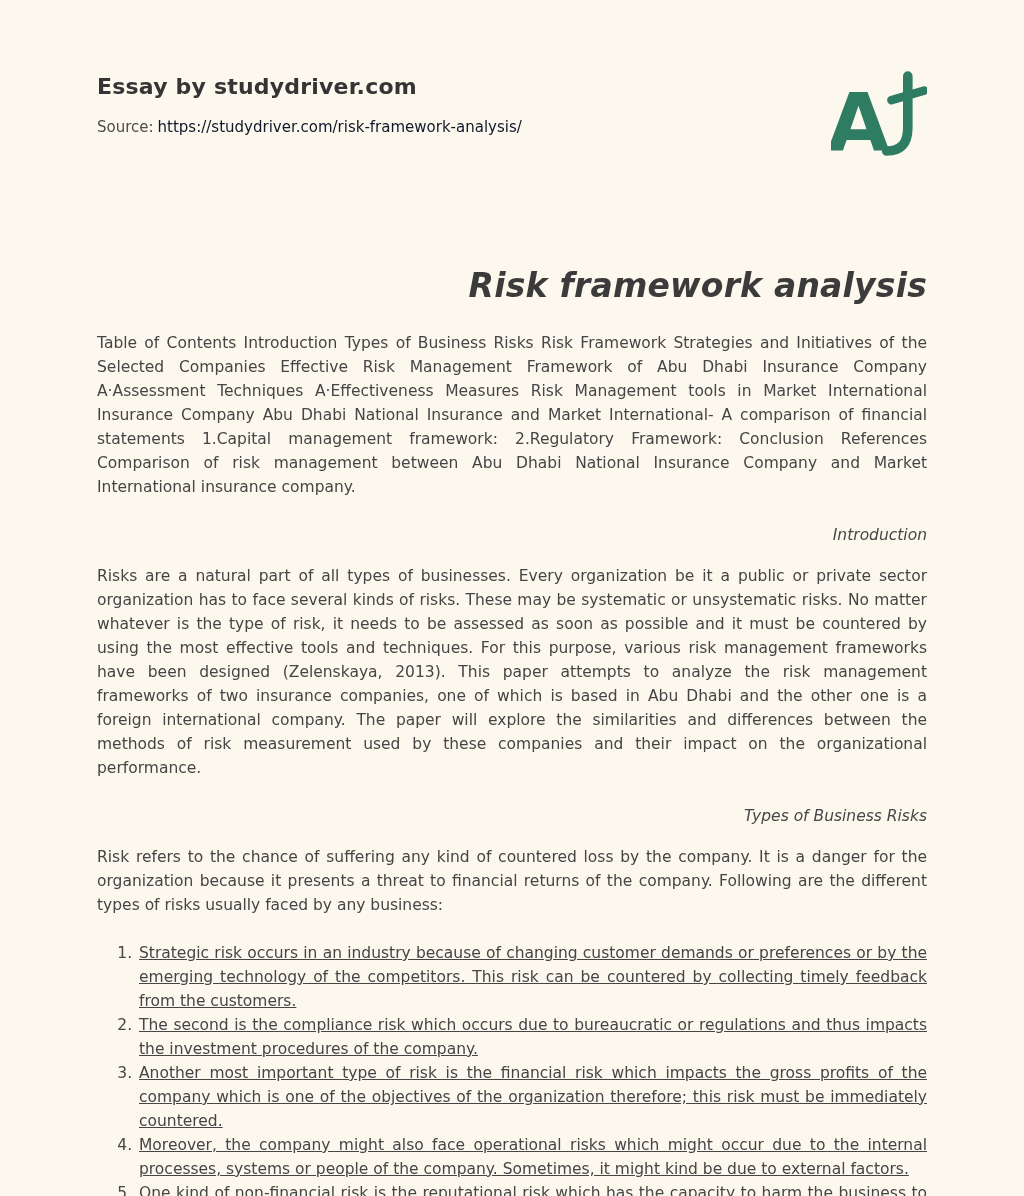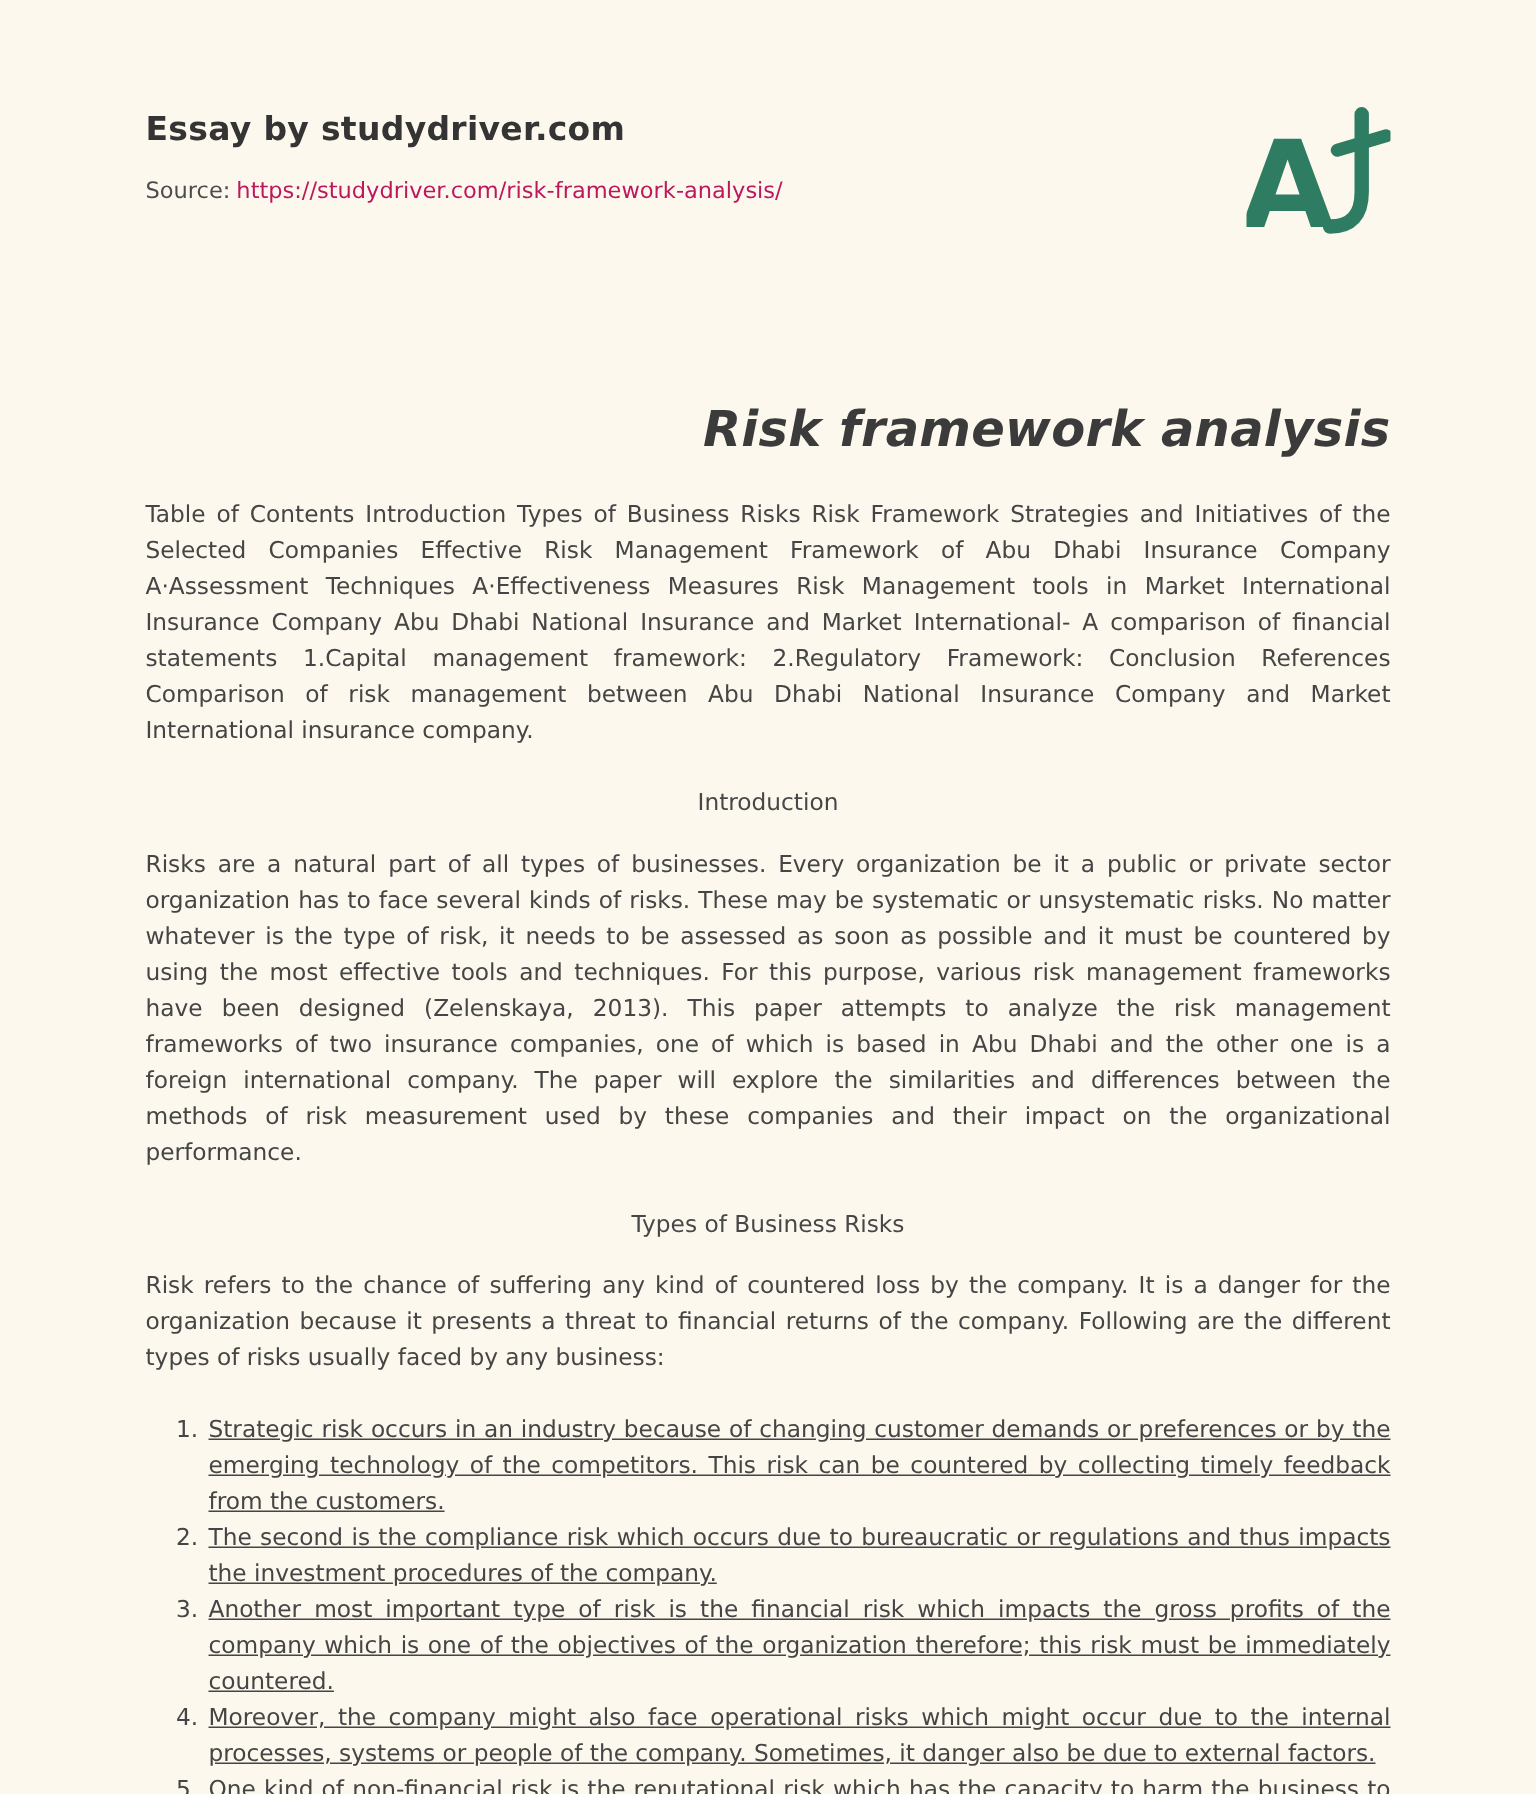--- a/index.html
+++ b/index.html
@@ -32,21 +32,21 @@
     font-weight: 700;
     color: #343434;
     letter-spacing: 0.2px;
   }
   .source-line {
     margin: 19px 0 0 0;
     font-size: 15px;
     color: #4c4c4c;
   }
   .source-line a {
-    color: #be185d;
+    color: #0f172a;
     text-decoration: none;
     margin-left: 4px;
   }
   .logo {
     width: 96px;
     height: 92px;
     margin-top: -4px;
     flex: 0 0 auto;
   }
   .logo svg { display: block; }
@@ -60,22 +60,23 @@
     text-align: right;
   }
   .body-text p {
     margin: 0 0 17px 0;
     font-size: 15.5px;
     line-height: 24px;
     text-align: justify;
   }
   .body-text p.subhead {
     margin: 24px 0 17px 0;
-    text-align: center;
+    text-align: right;
     color: #474747;
+    font-style: italic;
   }
   ol.risk-list {
     margin: 24px 0 0 0;
     padding: 0 0 0 40px;
     font-size: 15.5px;
     line-height: 24px;
   }
   ol.risk-list li {
     margin: 0;
     padding-left: 2px;
@@ -117,19 +118,19 @@
     <p>Risks are a natural part of all types of businesses. Every organization be it a public or private sector organization has to face several kinds of risks. These may be systematic or unsystematic risks. No matter whatever is the type of risk, it needs to be assessed as soon as possible and it must be countered by using the most effective tools and techniques. For this purpose, various risk management frameworks have been designed (Zelenskaya, 2013). This paper attempts to analyze the risk management frameworks of two insurance companies, one of which is based in Abu Dhabi and the other one is a foreign international company. The paper will explore the similarities and differences between the methods of risk measurement used by these companies and their impact on the organizational performance.</p>
 
     <p class="subhead">Types of Business Risks</p>
 
     <p>Risk refers to the chance of suffering any kind of countered loss by the company. It is a danger for the organization because it presents a threat to financial returns of the company. Following are the different types of risks usually faced by any business:</p>
 
     <ol class="risk-list">
       <li>Strategic risk occurs in an industry because of changing customer demands or preferences or by the emerging technology of the competitors. This risk can be countered by collecting timely feedback from the customers.</li>
       <li>The second is the compliance risk which occurs due to bureaucratic or regulations and thus impacts the investment procedures of the company.</li>
       <li>Another most important type of risk is the financial risk which impacts the gross profits of the company which is one of the objectives of the organization therefore; this risk must be immediately countered.</li>
-      <li>Moreover, the company might also face operational risks which might occur due to the internal processes, systems or people of the company. Sometimes, it danger also be due to external factors.</li>
+      <li>Moreover, the company might also face operational risks which might occur due to the internal processes, systems or people of the company. Sometimes, it might kind be due to external factors.</li>
       <li>One kind of non-financial risk is the reputational risk which has the capacity to harm the business to a great extent. It might occur due to product failures or other similar procedures. This might result in loss of a large number of customers. Reputations take lots of years to establish but they can be destroyed in a single day or even by a single wrong activity</li>
 
     </ol>
   </main>
 
 </div>
 
 </body></html>

